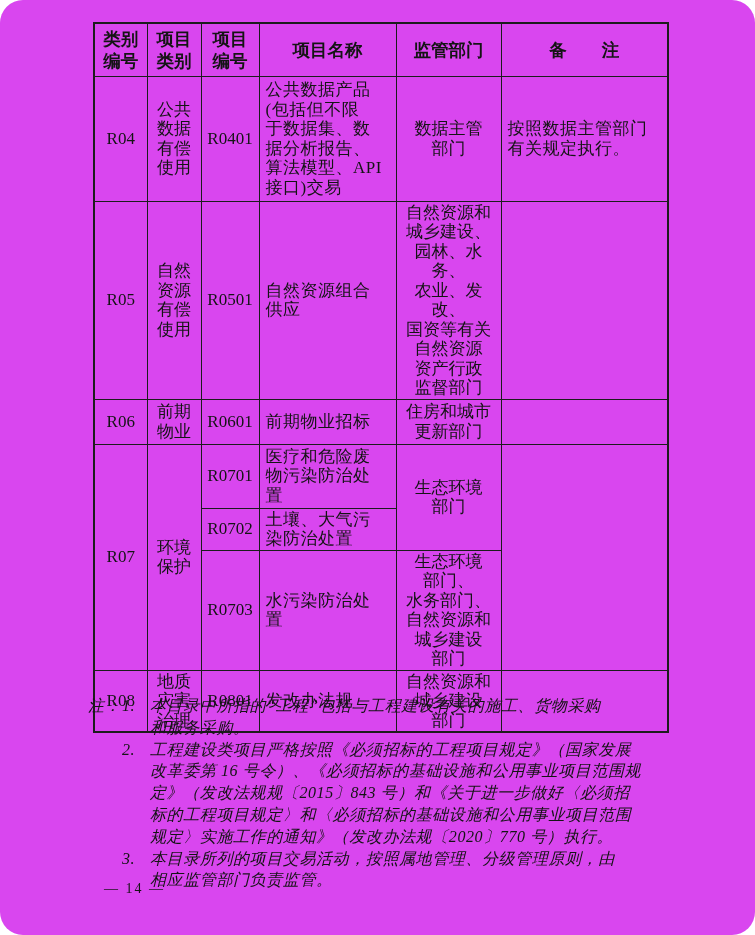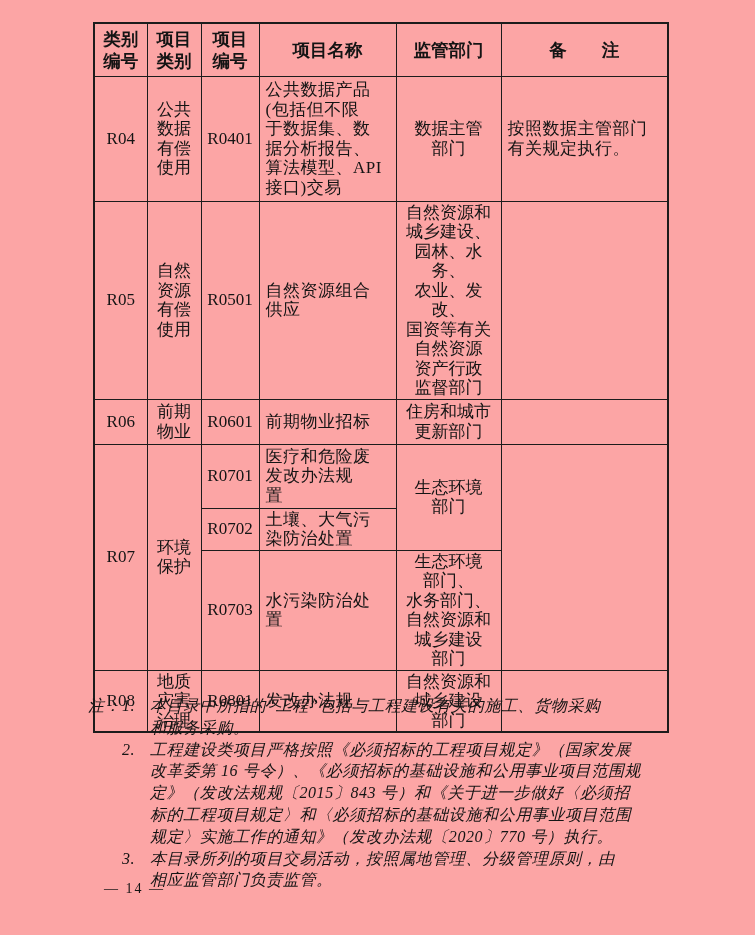--- a/index.html
+++ b/index.html
@@ -1,23 +1,24 @@
 <!DOCTYPE html>
 <html><head>
 <meta charset="utf-8">
 <style>
   html, body { margin:0; padding:0; }
   body { background:#ffffff; }
   .page {
     position:relative;
     width:755px; height:935px;
-    background:#fca5a5;
+    background:#d946ef;
     color:#141414;
     font-family:"Liberation Serif","DejaVu Serif",serif;
     overflow:hidden;
+    border-radius:23px;
   }
   table.catalog {
     position:absolute; left:93px; top:22px;
     width:574px;
     border-collapse:collapse;
     table-layout:fixed;
     border:2px solid #1c1c1c;
   }
   table.catalog th, table.catalog td {
     border:1px solid #1c1c1c;
@@ -138,21 +139,21 @@
         <td>住房和城市
 更新部门</td>
         <td class="remark"></td>
       </tr>
       <tr class="h-r0701">
         <td rowspan="3">R07</td>
         <td rowspan="3">环境
 保护</td>
         <td>R0701</td>
         <td class="name">医疗和危险废
-发改办法规
+物污染防治处
 置</td>
         <td rowspan="2">生态环境
 部门</td>
         <td rowspan="3" class="remark"></td>
       </tr>
       <tr class="h-r0702">
         <td>R0702</td>
         <td class="name">土壤、大气污
 染防治处置</td>
       </tr>

